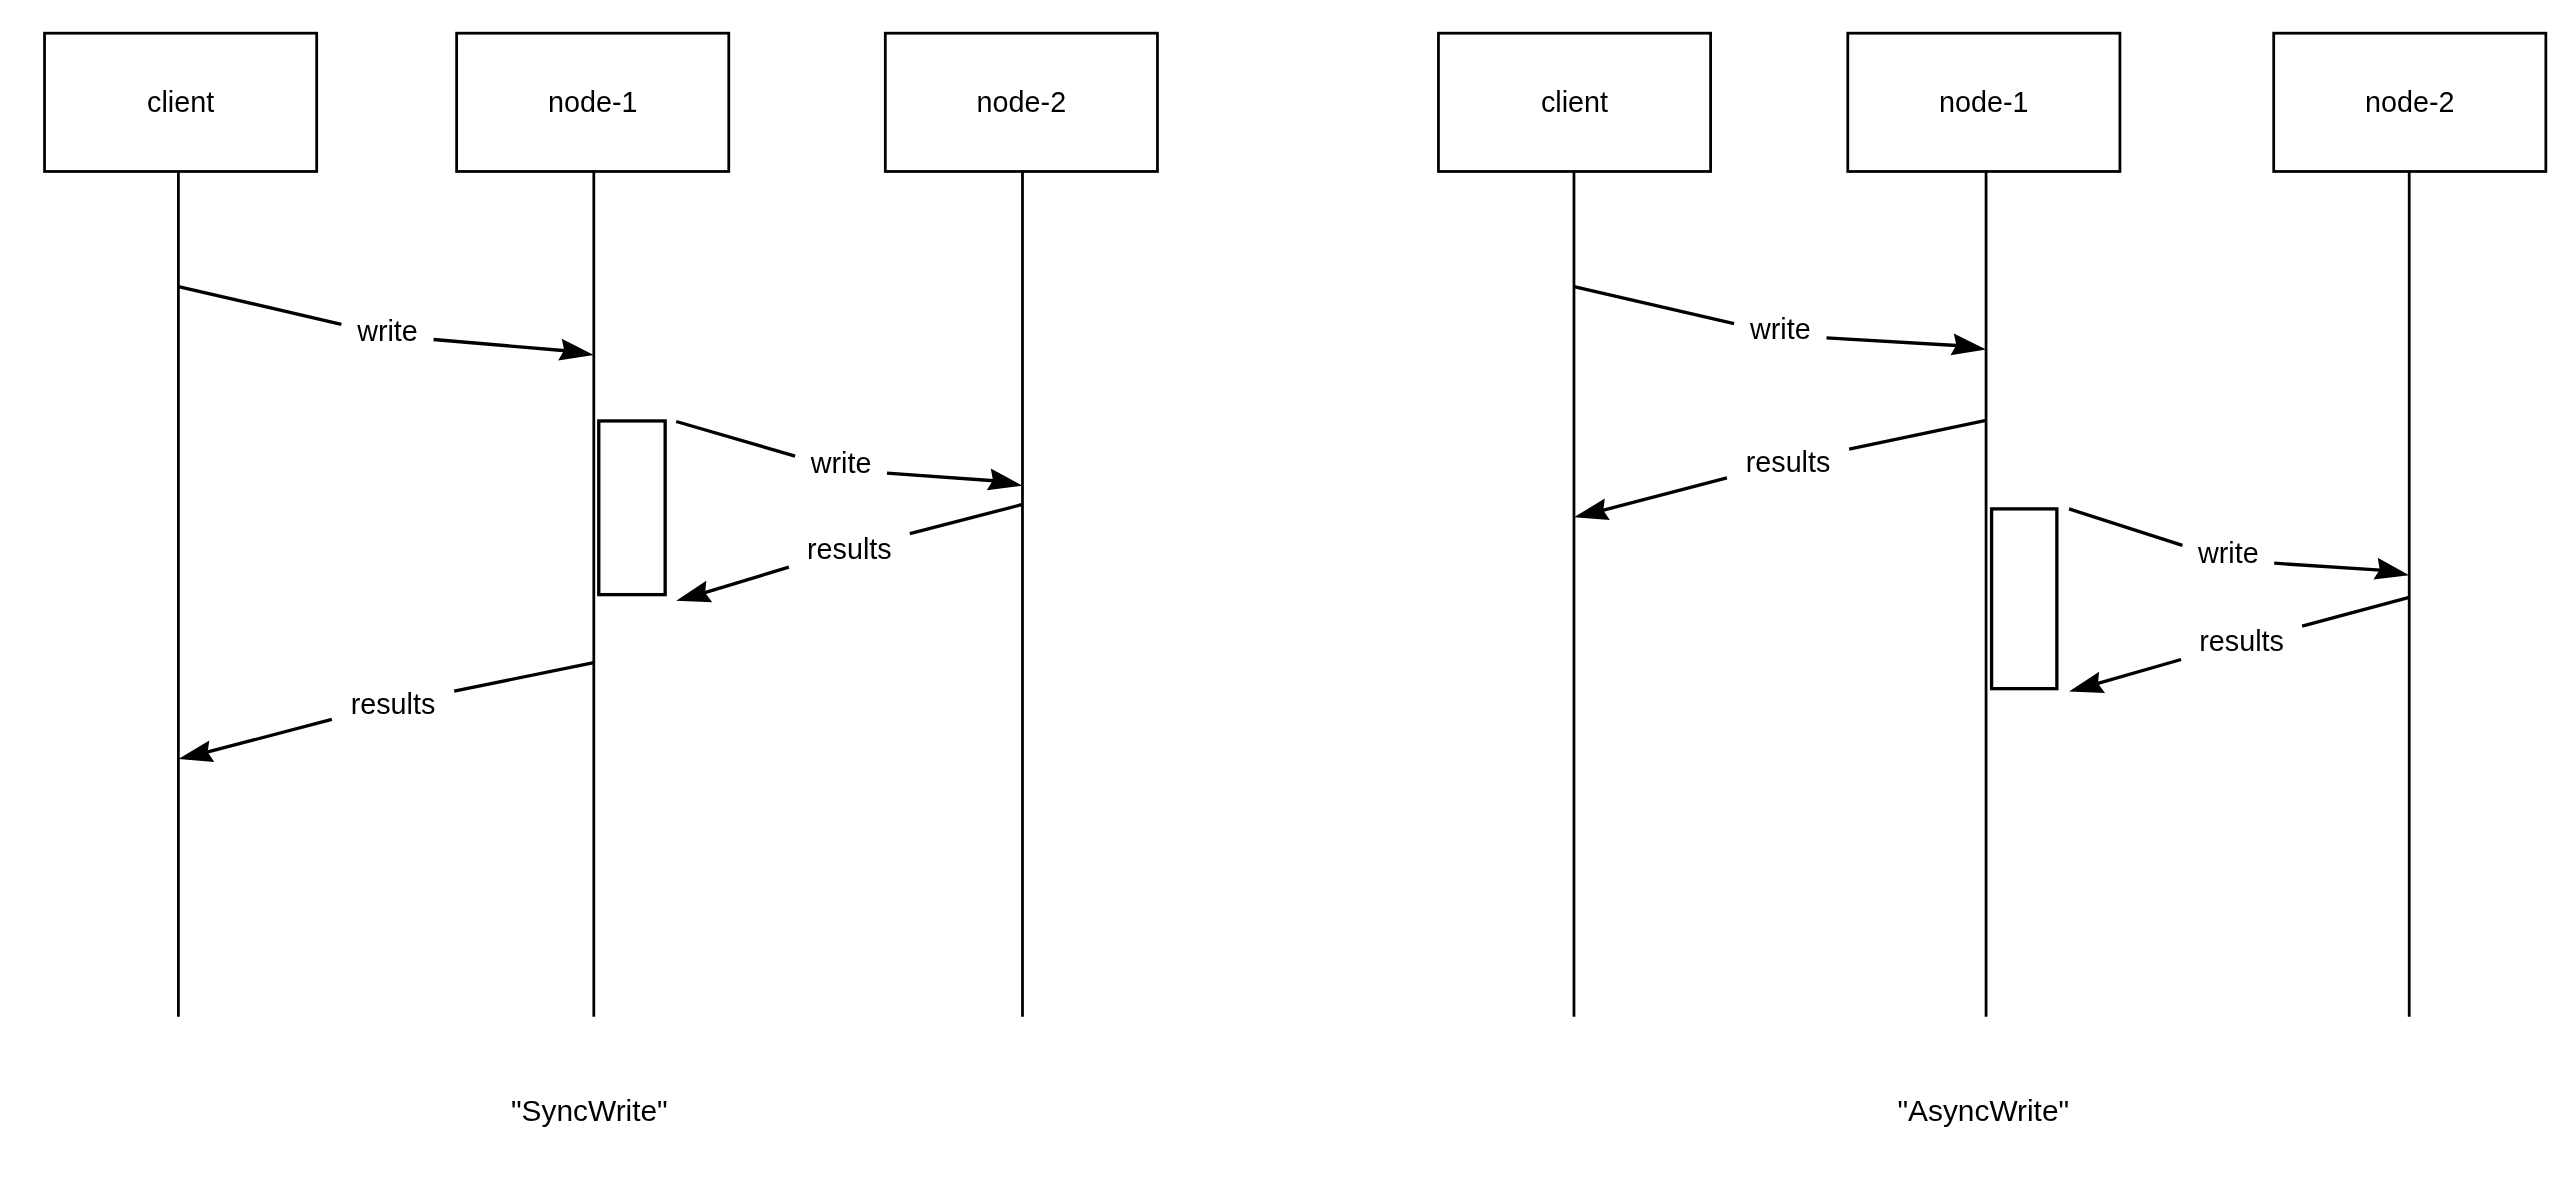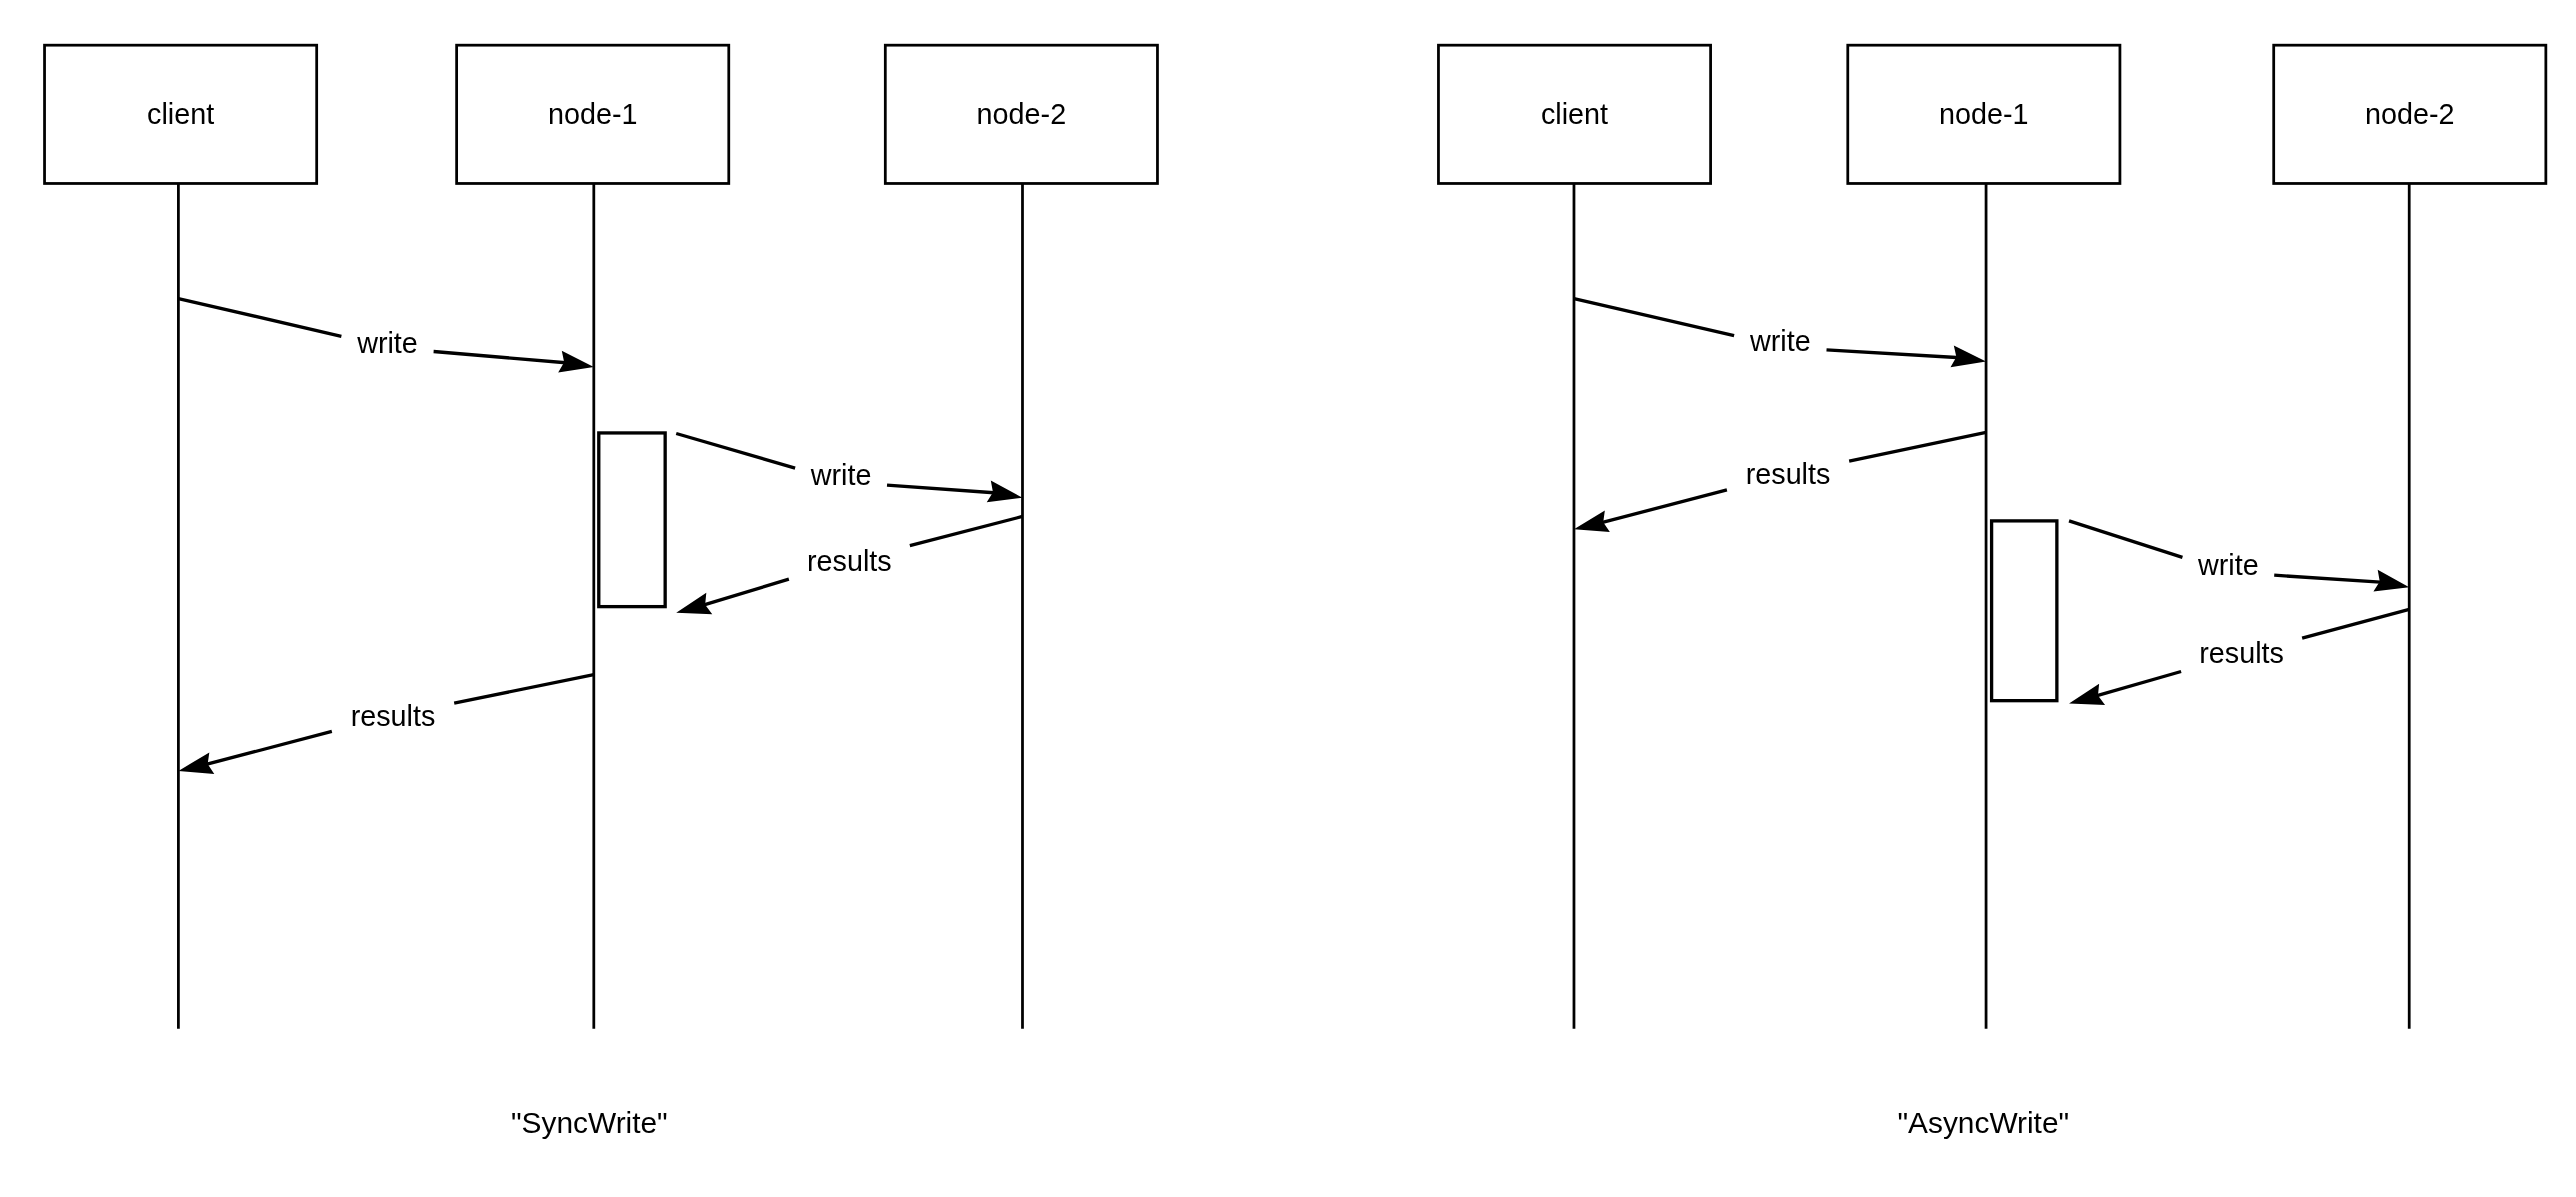--- a/index.html
+++ b/index.html
@@ -13,21 +13,20 @@
     height: 1197px;
     font-family: "Liberation Sans", sans-serif;
     color: #000000;
     overflow: hidden;
   }
   #canvas {
     position: relative;
     width: 2576px;
     height: 1102px;
     background: #ffffff;
-    margin-top: 12px;
   }
   .diagram-svg {
     position: absolute;
     top: 0;
     left: 0;
     width: 2576px;
     height: 1197px;
     display: block;
   }
   .lifeline-box-label {

